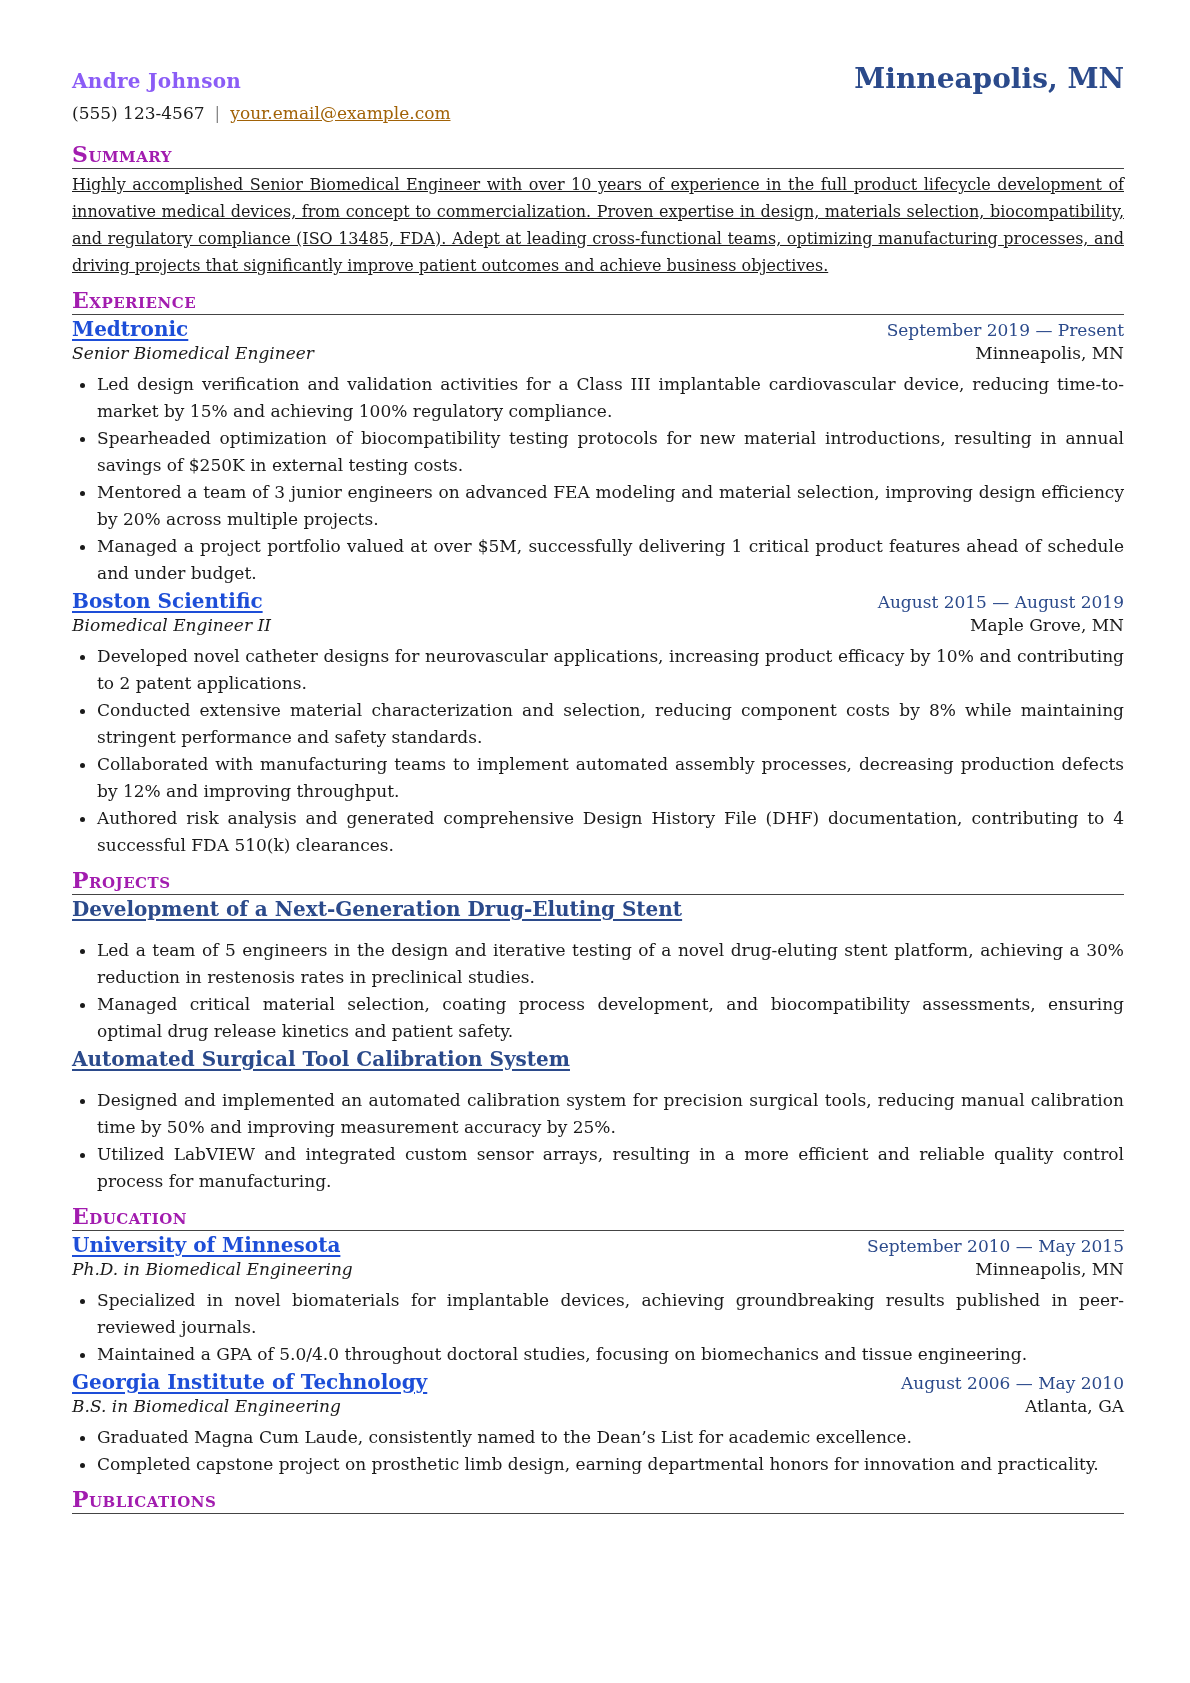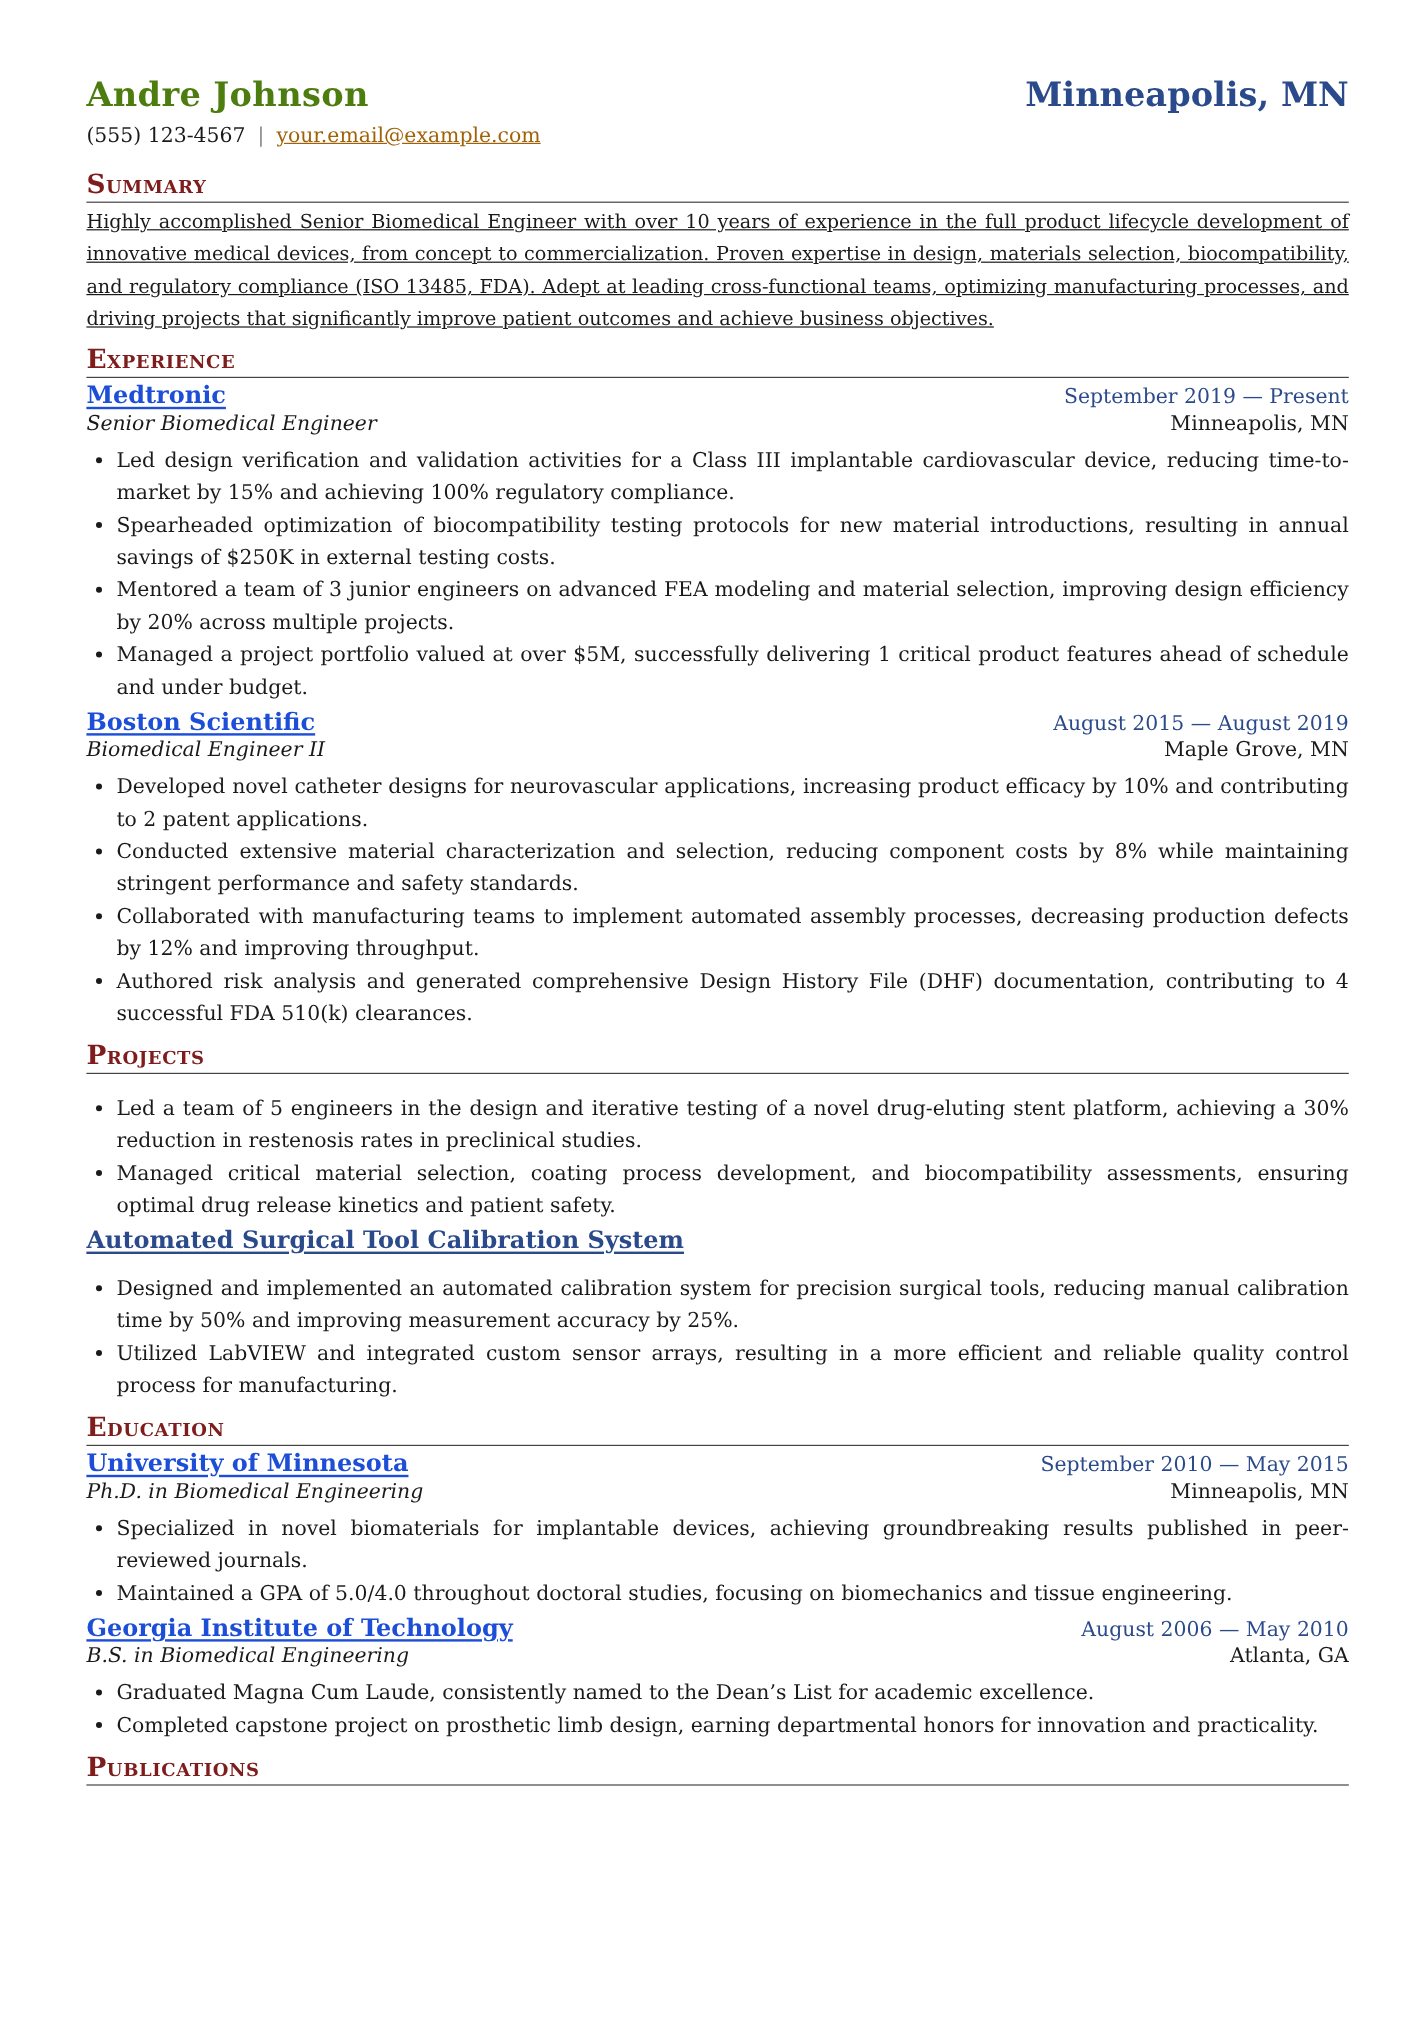--- a/index.html
+++ b/index.html
@@ -3,27 +3,27 @@
 <meta charset="utf-8">
 <style>
   html, body { margin: 0; padding: 0; background: #ffffff; }
   body {
     width: 1190px; height: 1683px; position: relative; overflow: hidden;
     font-family: "DejaVu Serif", "Liberation Serif", serif;
     color: #1a1a1a;
   }
   .page { position: absolute; left: 72px; top: 62px; width: 1052px; }
   .header-row { display: flex; justify-content: space-between; align-items: baseline; }
-  .name { font-size: 28px; font-weight: bold; color: #4d7c0f; letter-spacing: 0.3px; }
+  .name { font-size: 20px; font-weight: bold; color: #8b5cf6; letter-spacing: 0.3px; }
   .city { font-size: 28px; font-weight: bold; color: #2b4a8b; }
   .contact { font-size: 17px; margin-top: 8px; color: #1a1a1a; }
   .contact .sep { color: #888; margin: 0 10px; }
   .contact a { color: #a16207; text-decoration: underline; }
   .section-title {
-    font-variant: small-caps; font-weight: bold; font-size: 22px; color: #7f1d1d;
+    font-variant: small-caps; font-weight: bold; font-size: 22px; color: #a21caf;
     border-bottom: 1.5px solid #444; padding-bottom: 1px; margin-top: 8px; letter-spacing: 0.5px;
   }
   .summary { font-size: 16px; line-height: 27px; text-align: justify; margin-top: 2px; text-decoration: underline; }
   .entry-head { display: flex; justify-content: space-between; align-items: baseline; margin-top: 2px; }
   .org { font-size: 20px; font-weight: bold; color: #1d4ed8; text-decoration: underline; text-underline-offset: 3px; }
   .dates { font-size: 17px; color: #2b4a8b; }
   .entry-sub { display: flex; justify-content: space-between; align-items: baseline; font-size: 17px; margin-top: 2px; }
   .role { font-style: italic; }
   ul.bullets { margin: 8px 0 0 0; padding: 0 0 0 25px; }
   ul.bullets li { font-size: 17px; line-height: 27px; text-align: justify; }
@@ -78,20 +78,21 @@
       <li>Developed novel catheter designs for neurovascular applications, increasing product efficacy by 10% and contributing to 2 patent applications.</li>
       <li>Conducted extensive material characterization and selection, reducing component costs by 8% while maintaining stringent performance and safety standards.</li>
       <li>Collaborated with manufacturing teams to implement automated assembly processes, decreasing production defects by 12% and improving throughput.</li>
       <li>Authored risk analysis and generated comprehensive Design History File (DHF) documentation, contributing to 4 successful FDA 510(k) clearances.</li>
     </ul>
   </div>
 
   <div class="section-title">Projects</div>
 
   <div>
+    <a class="proj-title" style="display:block">Development of a Next-Generation Drug-Eluting Stent</a>
     <ul class="bullets tight">
       <li>Led a team of 5 engineers in the design and iterative testing of a novel drug-eluting stent platform, achieving a 30% reduction in restenosis rates in preclinical studies.</li>
       <li>Managed critical material selection, coating process development, and biocompatibility assessments, ensuring optimal drug release kinetics and patient safety.</li>
     </ul>
   </div>
 
   <div>
     <a class="proj-title" style="display:block">Automated Surgical Tool Calibration System</a>
     <ul class="bullets tight">
       <li>Designed and implemented an automated calibration system for precision surgical tools, reducing manual calibration time by 50% and improving measurement accuracy by 25%.</li>

